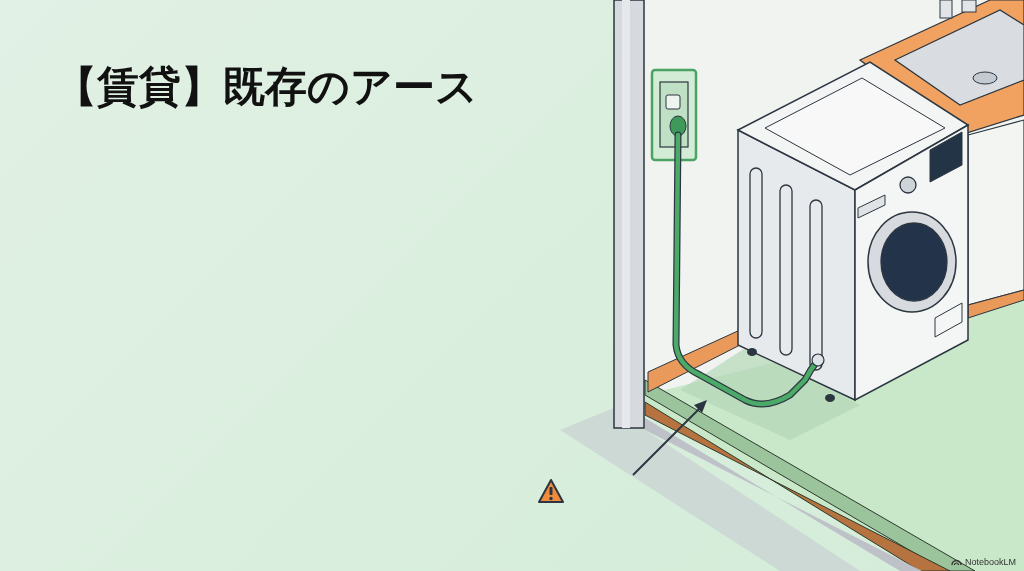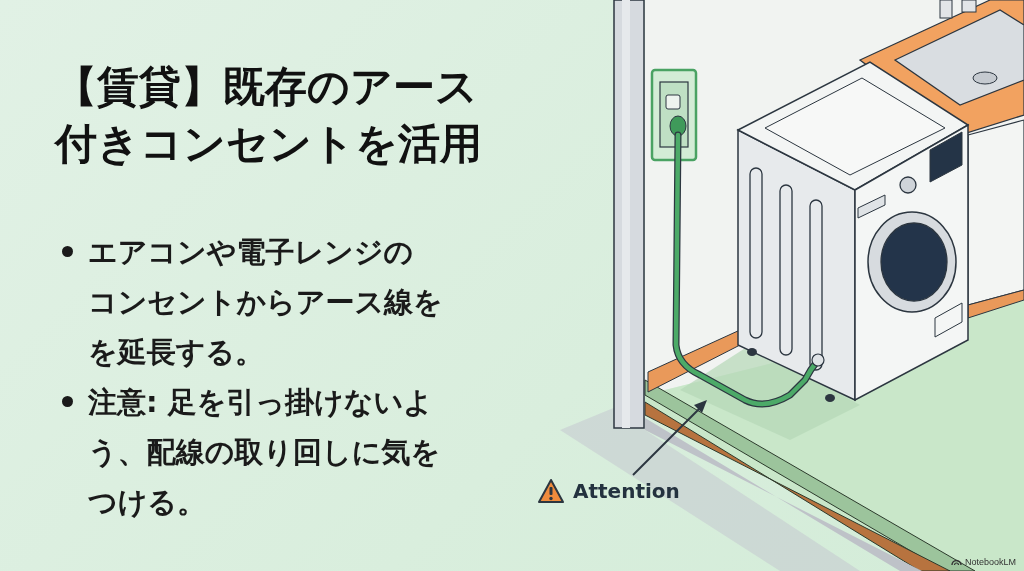--- a/index.html
+++ b/index.html
@@ -74,45 +74,29 @@
     <path d="M678,135 L676,345 Q678,365 700,375 L745,400 Q765,410 790,395 L805,380 Q810,370 818,360" fill="none" stroke="#2c3640" stroke-width="7" stroke-linecap="round" stroke-linejoin="round"></path>
     <path d="M678,135 L676,345 Q678,365 700,375 L745,400 Q765,410 790,395 L805,380 Q810,370 818,360" fill="none" stroke="#4caa68" stroke-width="4.5" stroke-linecap="round" stroke-linejoin="round"></path>
     <circle cx="818" cy="360" r="6" fill="#dfe3e6" stroke="#2c3640" stroke-width="1.2"></circle>
 
     <line x1="633" y1="475" x2="703" y2="405" stroke="#2c3640" stroke-width="2"></line>
     <polygon points="707,400 694,405 702,413" fill="#2c3640"></polygon>
   </svg>
 
   <h1 class="title">
     <div>【賃貸】既存のアース</div>
-    <div>付きコンセントを活用</div>
   </h1>
 
-  <ul class="bullets">
-    <li>
-      <span class="dot"></span>
-      <div>エアコンや電子レンジの</div>
-      <div>コンセントからアース線を</div>
-      <div>を延長する。</div>
-    </li>
-    <li>
-      <span class="dot"></span>
-      <div>注意: 足を引っ掛けないよ</div>
-      <div>う、配線の取り回しに気を</div>
-      <div>つける。</div>
-    </li>
-  </ul>
 
   <div class="attention">
     <svg width="28" height="26" viewBox="0 0 28 26">
       <polygon points="14,2 26,24 2,24" fill="#ef8b3c" stroke="#2c3640" stroke-width="2" stroke-linejoin="round"></polygon>
       <rect x="12.5" y="9" width="3" height="8" rx="1" fill="#2c3640"></rect>
       <circle cx="14" cy="20.5" r="1.7" fill="#2c3640"></circle>
     </svg>
-    <span class="attention-label">Attention</span>
   </div>
 
   <div class="brand">
     <svg width="11" height="8" viewBox="0 0 11 8">
       <path d="M1,8 A4.5,4.5 0 0 1 10,8" fill="none" stroke="#333" stroke-width="1.4"></path>
       <path d="M3.5,8 A2,2 0 0 1 7.5,8" fill="none" stroke="#333" stroke-width="1.2"></path>
     </svg>
     <span>NotebookLM</span>
   </div>
 </div>

